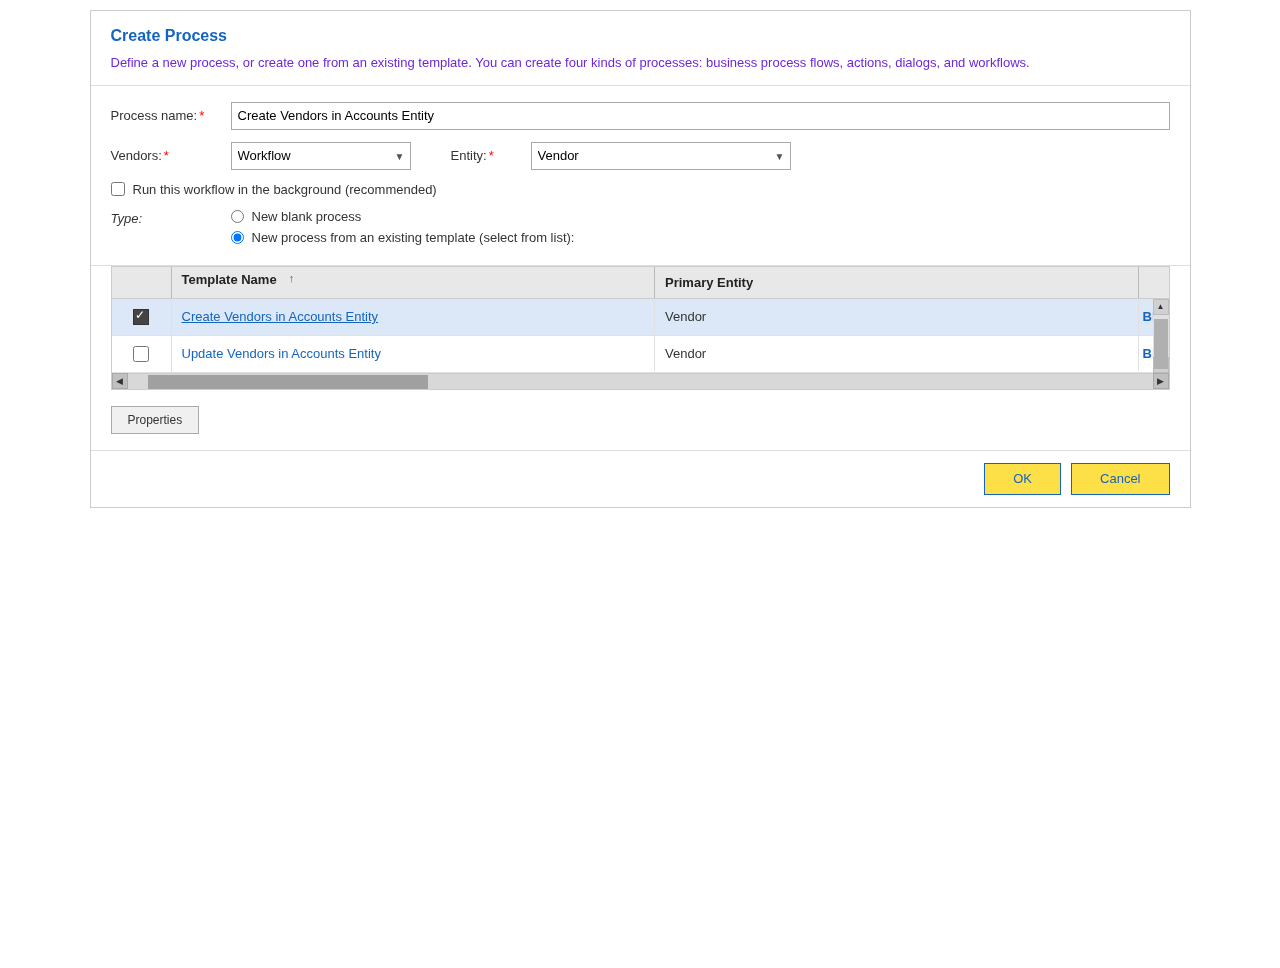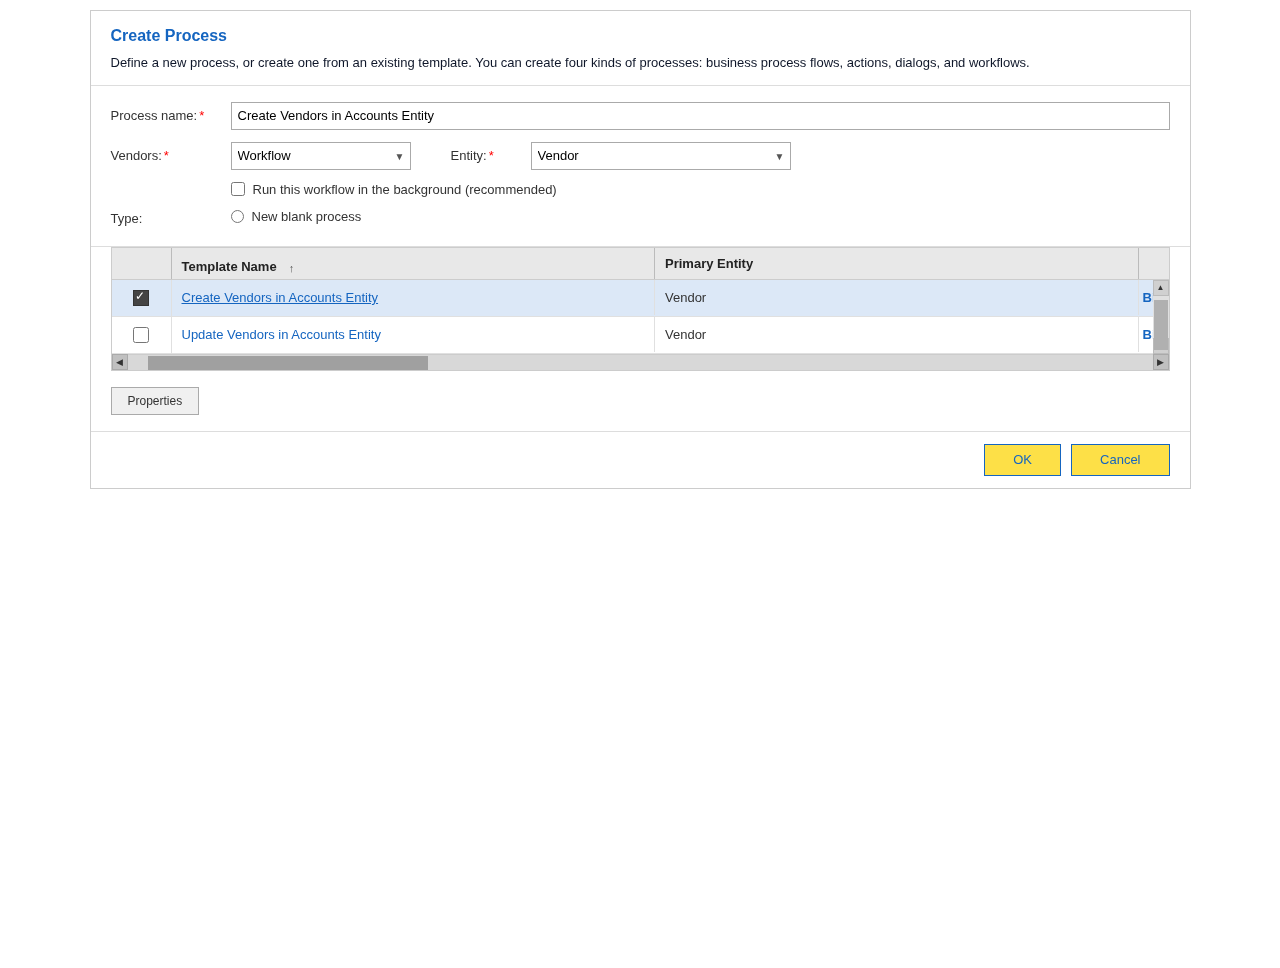--- a/index.html
+++ b/index.html
@@ -22,21 +22,21 @@
       border-bottom: 1px solid #ddd;
     }
     .dialog-title {
       font-size: 16px;
       font-weight: bold;
       color: #1565C0;
       margin-bottom: 8px;
     }
     .dialog-description {
       font-size: 13px;
-      color: #0f172a;
+      color: #6d28d9;
       line-height: 1.5;
     }
     .dialog-body {
       padding: 16px 20px;
       border-bottom: 1px solid #ddd;
     }
     .form-row {
       display: flex;
       align-items: center;
       margin-bottom: 12px;
@@ -89,21 +89,20 @@
       color: #333;
       margin-left: 40px;
     }
     .entity-select {
       min-width: 260px;
     }
     .checkbox-row {
       display: flex;
       align-items: center;
       margin-bottom: 12px;
-      margin-left: 120px;
     }
     .checkbox-row input[type="checkbox"] {
       width: 14px;
       height: 14px;
       margin-right: 8px;
       cursor: pointer;
     }
     .checkbox-label {
       font-size: 13px;
       color: #333;
@@ -111,20 +110,21 @@
     .type-row {
       display: flex;
       align-items: flex-start;
       margin-bottom: 4px;
     }
     .type-label {
       min-width: 120px;
       font-size: 13px;
       color: #333;
       padding-top: 2px;
+      font-style: italic;
     }
     .radio-group {
       display: flex;
       flex-direction: column;
       gap: 6px;
     }
     .radio-item {
       display: flex;
       align-items: center;
       gap: 8px;
@@ -158,21 +158,21 @@
       border-right: 1px solid #bbb;
     }
     .col-template-name {
       flex: 1;
       padding: 5px 10px;
       font-weight: bold;
       font-size: 13px;
       color: #222;
       border-right: 1px solid #bbb;
       display: flex;
-      align-items: flex-end;
+      align-items: flex-start;
       gap: 12px;
     }
     .col-primary-entity {
       flex: 1;
       padding: 8px 10px;
       font-weight: bold;
       font-size: 13px;
       color: #222;
       border-right: 1px solid #bbb;
       display: flex;
@@ -369,20 +369,24 @@
       <label for="bgCheckbox" class="checkbox-label">Run this workflow in the background (recommended)</label>
     </div>
 
     <div class="type-row">
       <label class="type-label">Type:</label>
       <div class="radio-group">
         <div class="radio-item">
           <input type="radio" id="radioBlank" name="processType" value="blank" style="">
           <label for="radioBlank" class="radio-label">New blank process</label>
         </div>
+        <div class="radio-item">
+          <input type="radio" id="radioTemplate" name="processType" value="template" checked="" style="">
+          <label for="radioTemplate" class="radio-label">New process from an existing template (select from list):</label>
+        </div>
       </div>
     </div>
 
   </div>
 
   <div class="table-section">
     <div class="table-container">
 
       <div class="table-header">
         <div class="col-checkbox-header"></div>

